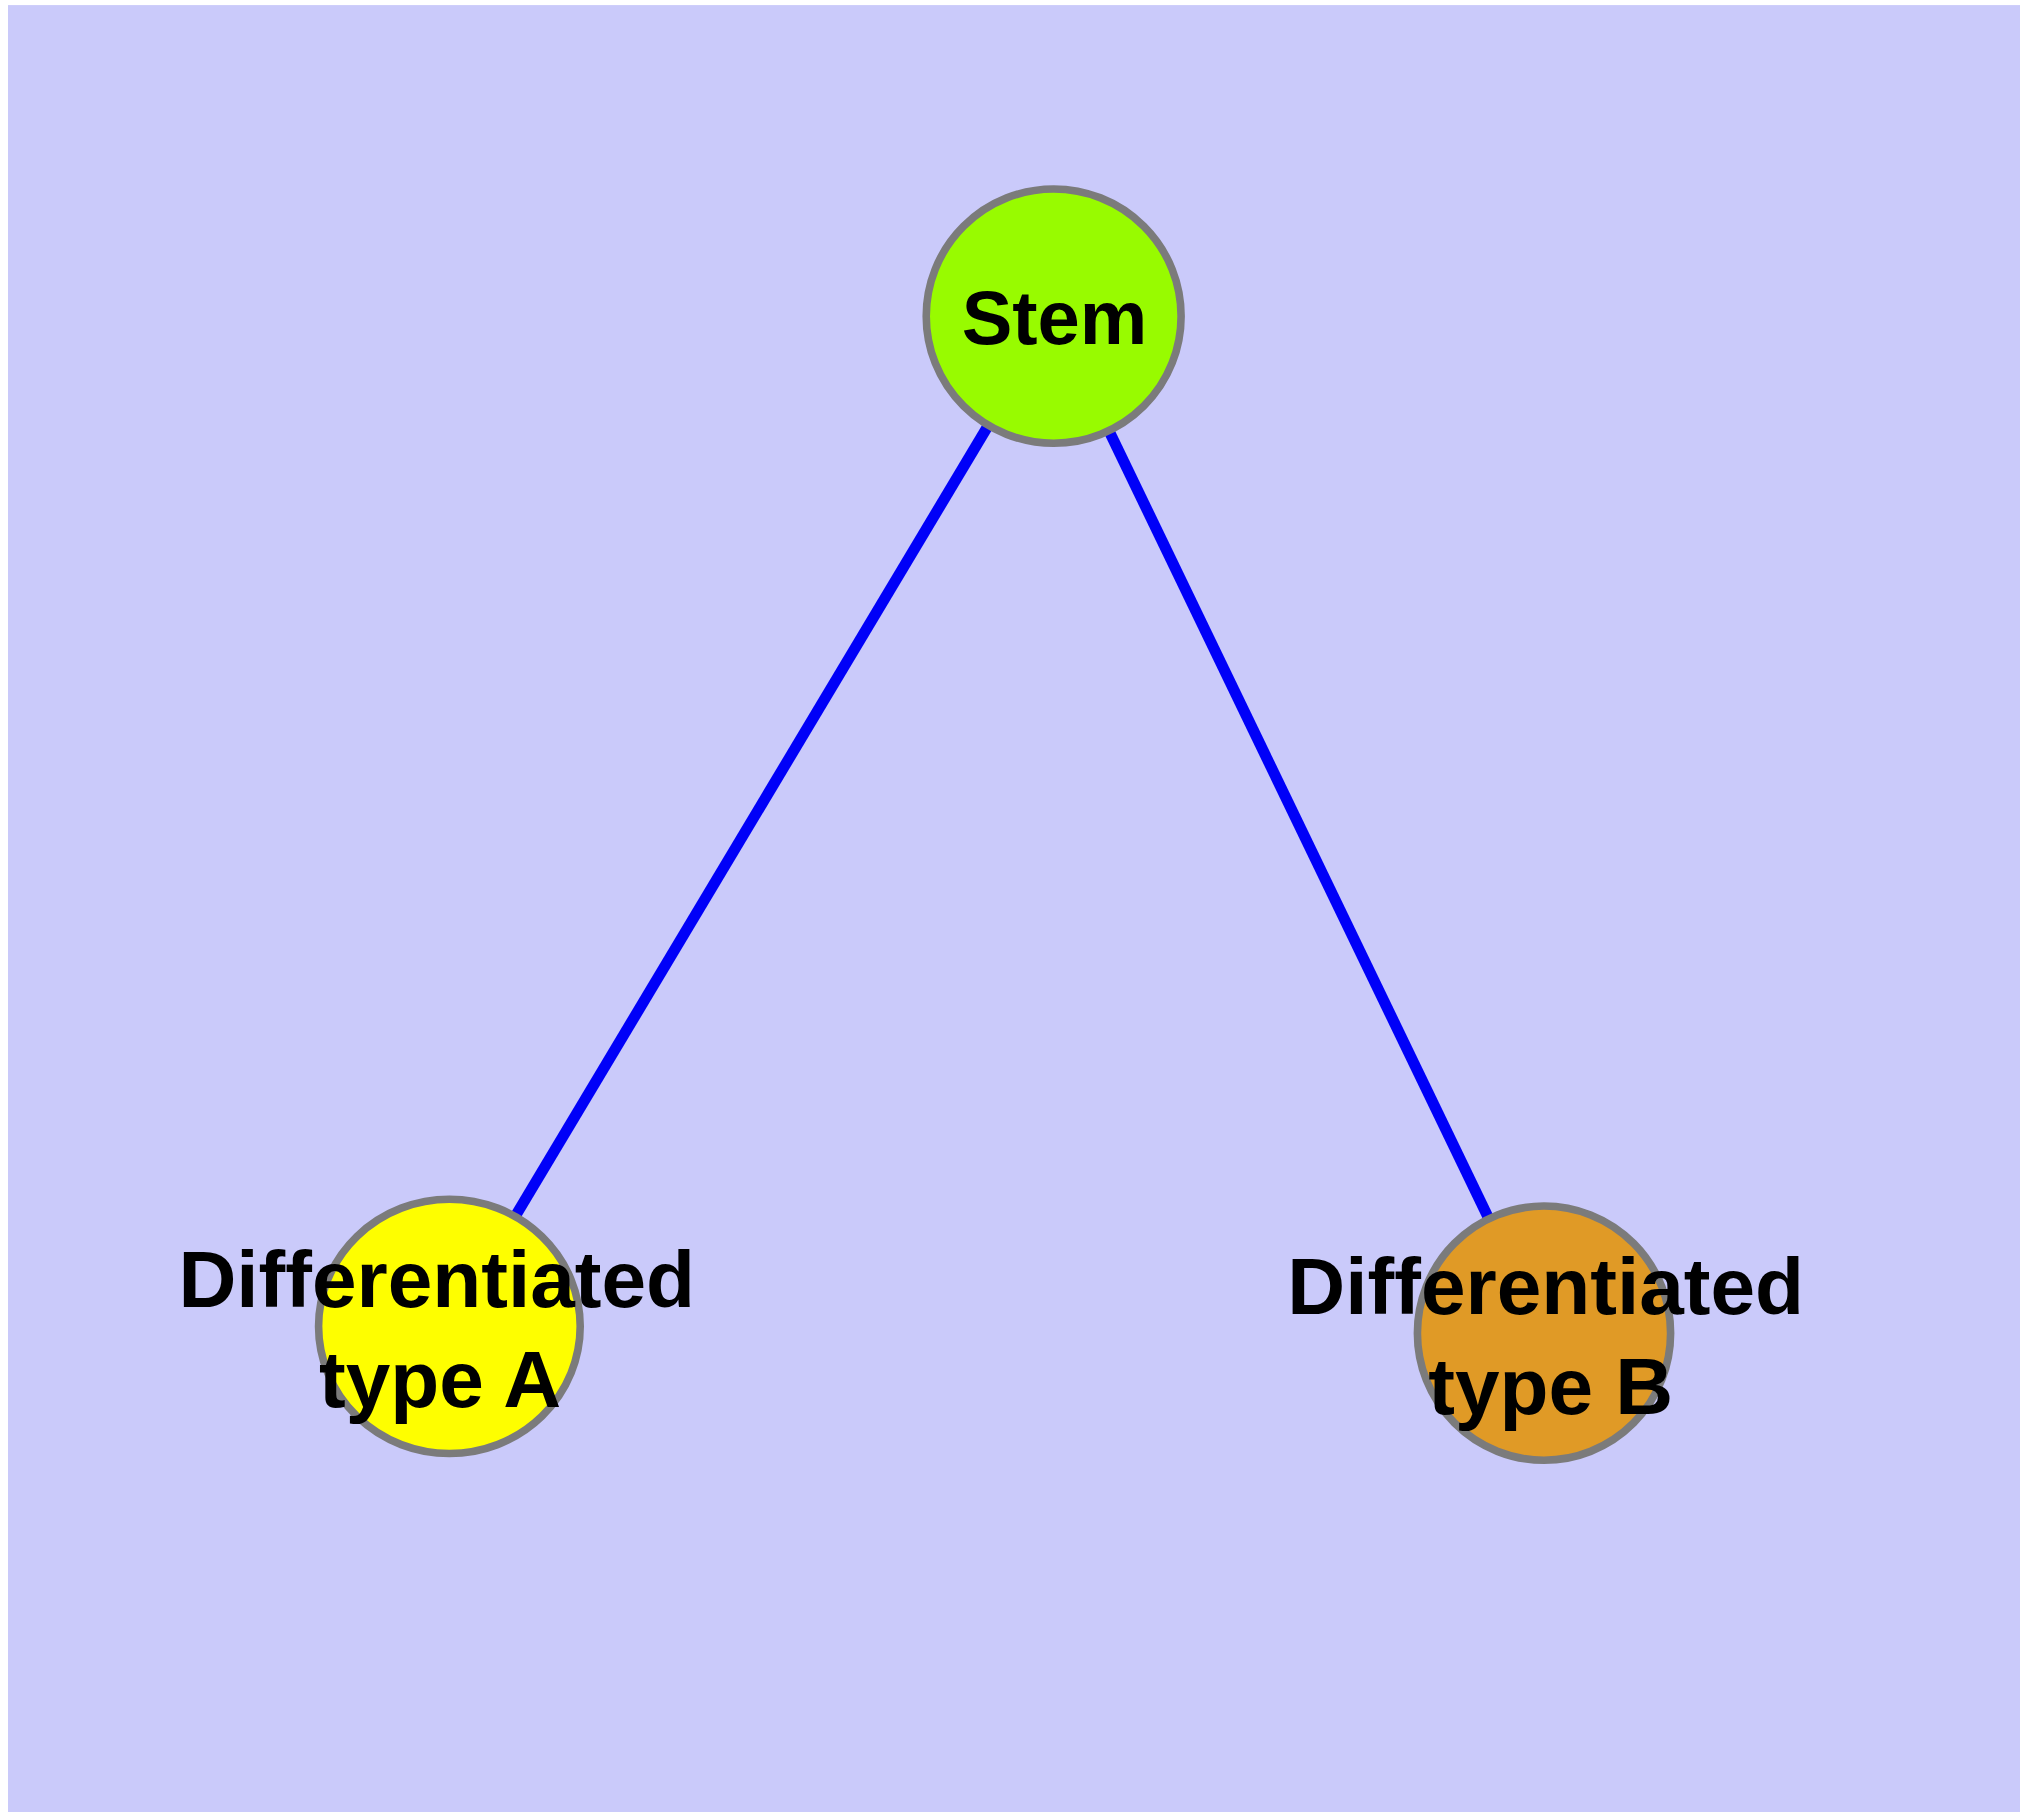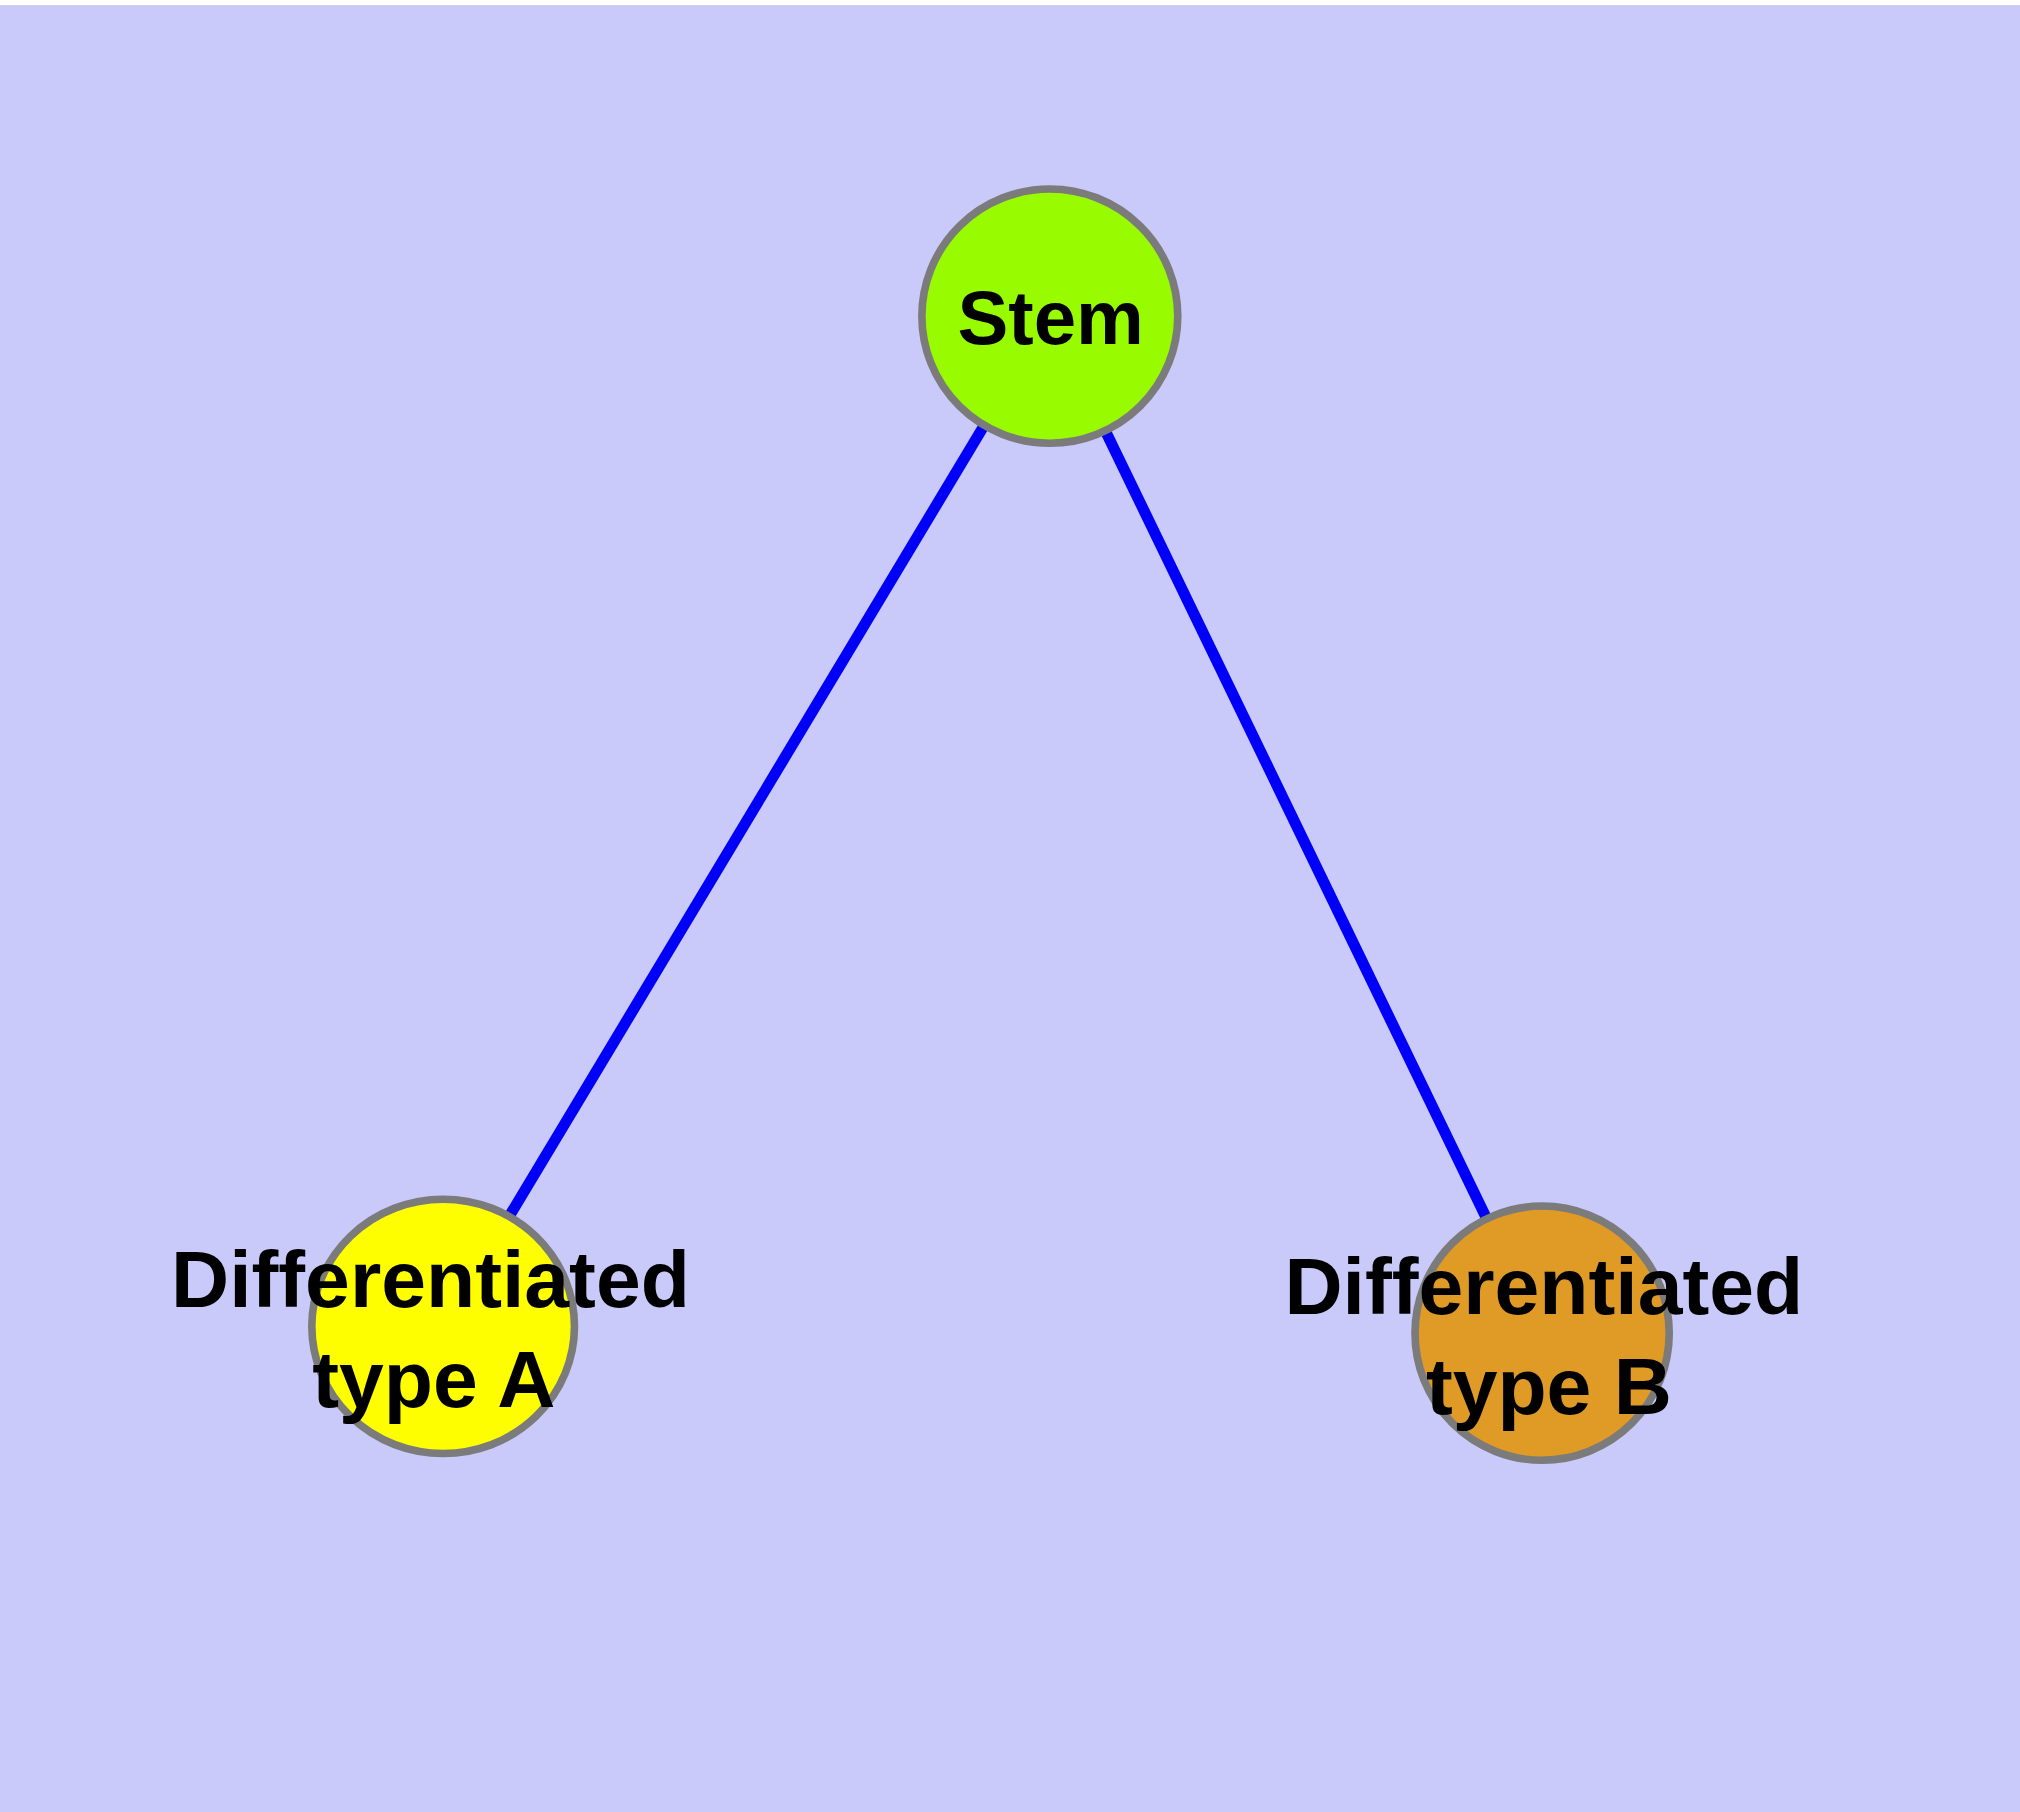--- a/index.html
+++ b/index.html
@@ -6,20 +6,21 @@
     margin: 0;
     padding: 0;
     width: 100%;
     height: 100%;
     background: #ffffff; 
     overflow: hidden;
   }
   .graph-viewport {
     position: fixed;
     inset: 0;
+    padding-left: 8px;
   }
   .graph-viewport svg {
     display: block;
     width: 100%;
     height: 100%;
   }
   .node {
     stroke: #7b7b7b;
     stroke-width: 9;
   }

